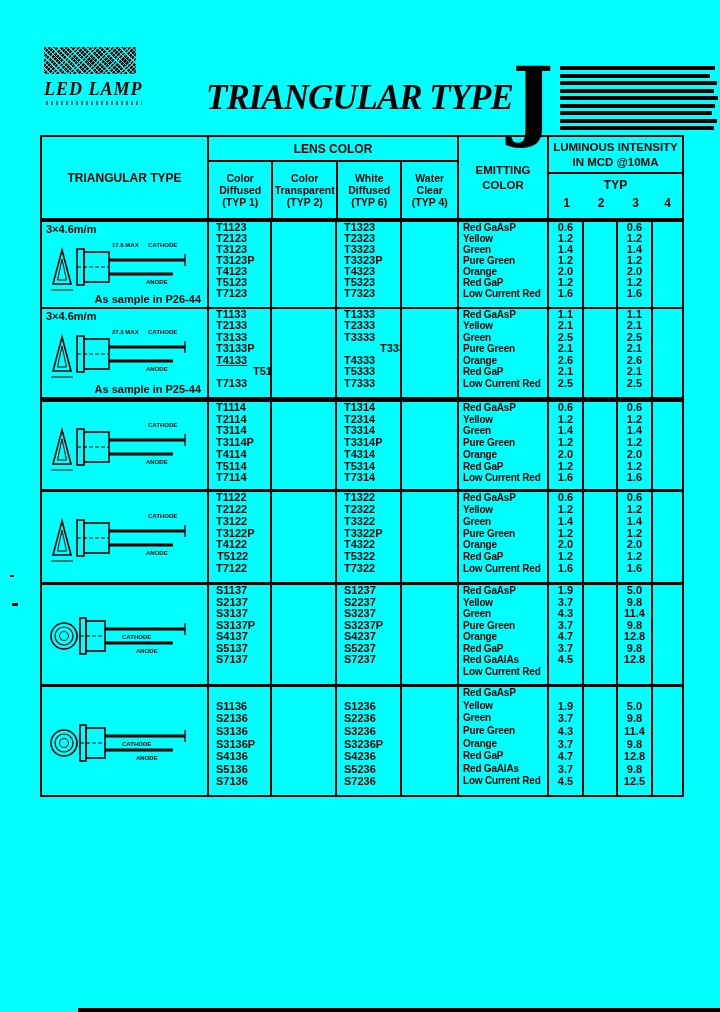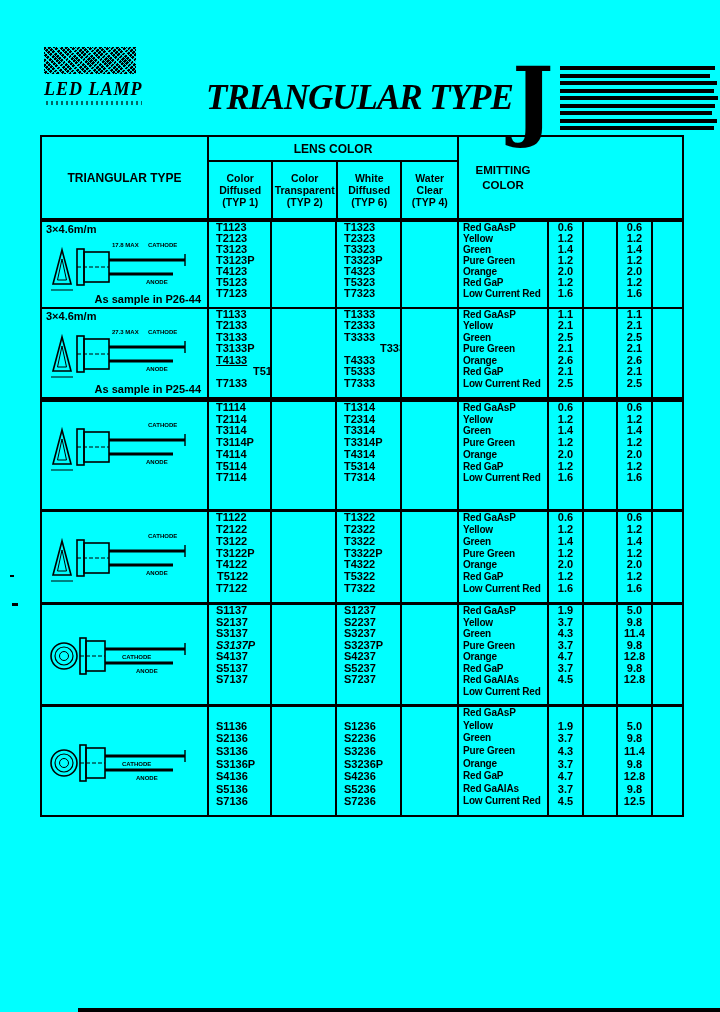--- a/index.html
+++ b/index.html
@@ -141,20 +141,31 @@
 (TYP 2)</div>
         <div class="lens-col" style="width:65px">White
 Diffused
 (TYP 6)</div>
         <div class="lens-col" style="width:57px">Water Clear
 (TYP 4)</div>
       </div>
     </div>
     <div class="col-emit">EMITTING
 COLOR</div>
+    <div class="lum-wrap">
+      <div class="lum-title">LUMINOUS INTENSITY
+IN MCD  @10MA</div>
+      <div class="lum-typ">TYP</div>
+      <div class="lum-nums">
+        <div class="lum-num" style="width:35px">1</div>
+        <div class="lum-num" style="width:34px">2</div>
+        <div class="lum-num" style="width:35px">3</div>
+        <div class="lum-num" style="flex:1">4</div>
+      </div>
+    </div>
   </div>
   <div id="tbody">
       <div class="section " style="height: 87px;">
         <div class="cell c-left">
           <div class="size-label">3×4.6m/m</div>
           <div class="diag" style="top: 16px;">
             <svg width="150" height="58" viewBox="0 0 150 58">
     <g stroke="#000" fill="none" stroke-width="1.6">
       <polygon points="16,12 7,46 25,46"></polygon>
       <polygon points="16,21 11.5,42 20.5,42" stroke-width="1"></polygon>
@@ -353,21 +364,21 @@
         <div class="cell c-v4 pad">
           <div class="line" style="line-height: 11.43px;">&nbsp;</div>
           <div class="line" style="line-height: 11.43px;">&nbsp;</div>
           <div class="line" style="line-height: 11.43px;">&nbsp;</div>
           <div class="line" style="line-height: 11.43px;">&nbsp;</div>
           <div class="line" style="line-height: 11.43px;">&nbsp;</div>
           <div class="line" style="line-height: 11.43px;">&nbsp;</div>
           <div class="line" style="line-height: 11.43px;">&nbsp;</div>
         </div>
       </div>
-      <div class="section thick" style="height: 112px;">
+      <div class="section thick" style="height: 92px;">
         <div class="cell c-left">
           <div class="diag" style="top: 16px;">
             <svg width="150" height="58" viewBox="0 0 150 58">
     <g stroke="#000" fill="none" stroke-width="1.6">
       <polygon points="16,12 7,46 25,46"></polygon>
       <polygon points="16,21 11.5,42 20.5,42" stroke-width="1"></polygon>
       <line x1="5" y1="52" x2="27" y2="52" stroke-width="1"></line>
       <rect x="31" y="11" width="7" height="36"></rect>
       <rect x="38" y="14" width="25" height="30"></rect>
       <line x1="31" y1="29" x2="63" y2="29" stroke-width="1" stroke-dasharray="4 2"></line>
@@ -583,21 +594,21 @@
     </g>
     <text x="76" y="33" font-size="6">CATHODE</text>
     <text x="90" y="47" font-size="6">ANODE</text>
   </svg>
           </div>
         </div>
         <div class="cell c-t1 pad">
           <div class="line" style="line-height: 11.5px;">S1137</div>
           <div class="line" style="line-height: 11.5px;">S2137</div>
           <div class="line" style="line-height: 11.5px;">S3137</div>
-          <div class="line" style="line-height: 11.5px; font-style: italic;">S3137P</div>
+          <div class="line" style="line-height: 11.5px;">S3137P</div>
           <div class="line" style="line-height: 11.5px;">S4137</div>
           <div class="line" style="line-height: 11.5px;">S5137</div>
           <div class="line" style="line-height: 11.5px;">S7137</div>
           <div class="line" style="line-height: 11.5px;">&nbsp;</div>
         </div>
         <div class="cell c-t2 pad">
           <div class="line" style="line-height: 11.5px;">&nbsp;</div>
           <div class="line" style="line-height: 11.5px;">&nbsp;</div>
           <div class="line" style="line-height: 11.5px;">&nbsp;</div>
           <div class="line" style="line-height: 11.5px;">&nbsp;</div>

